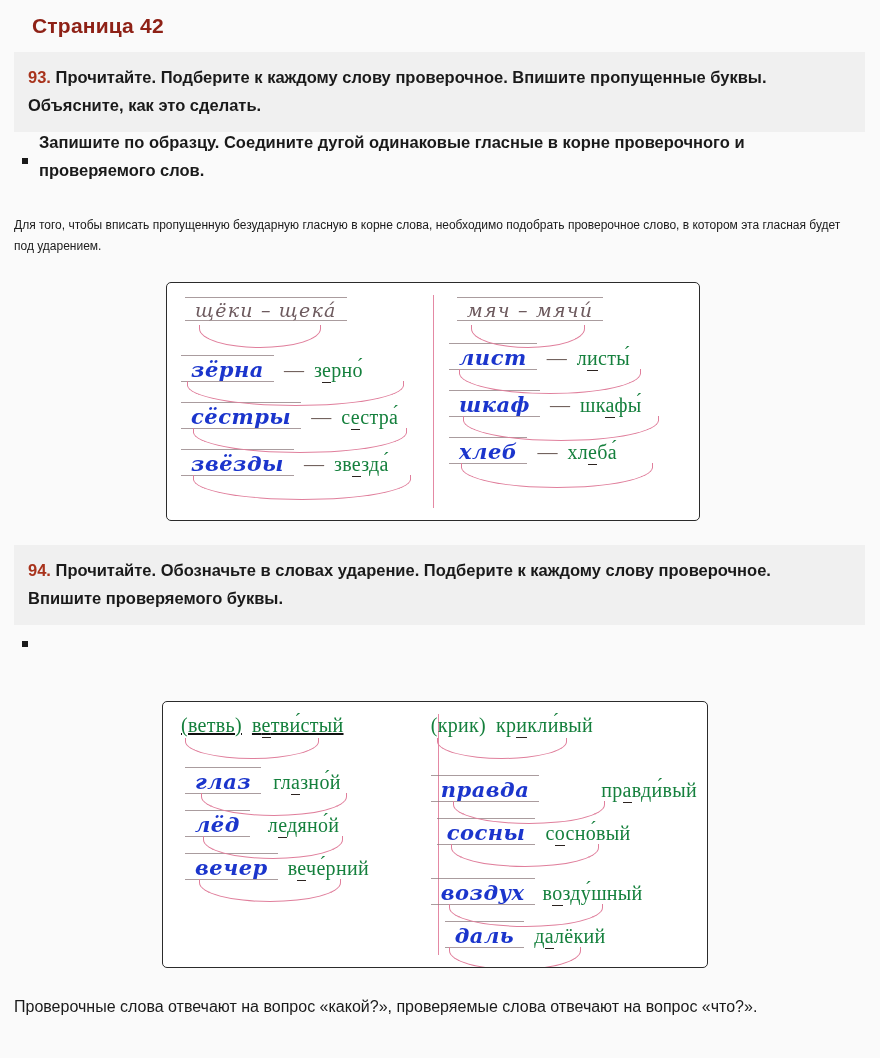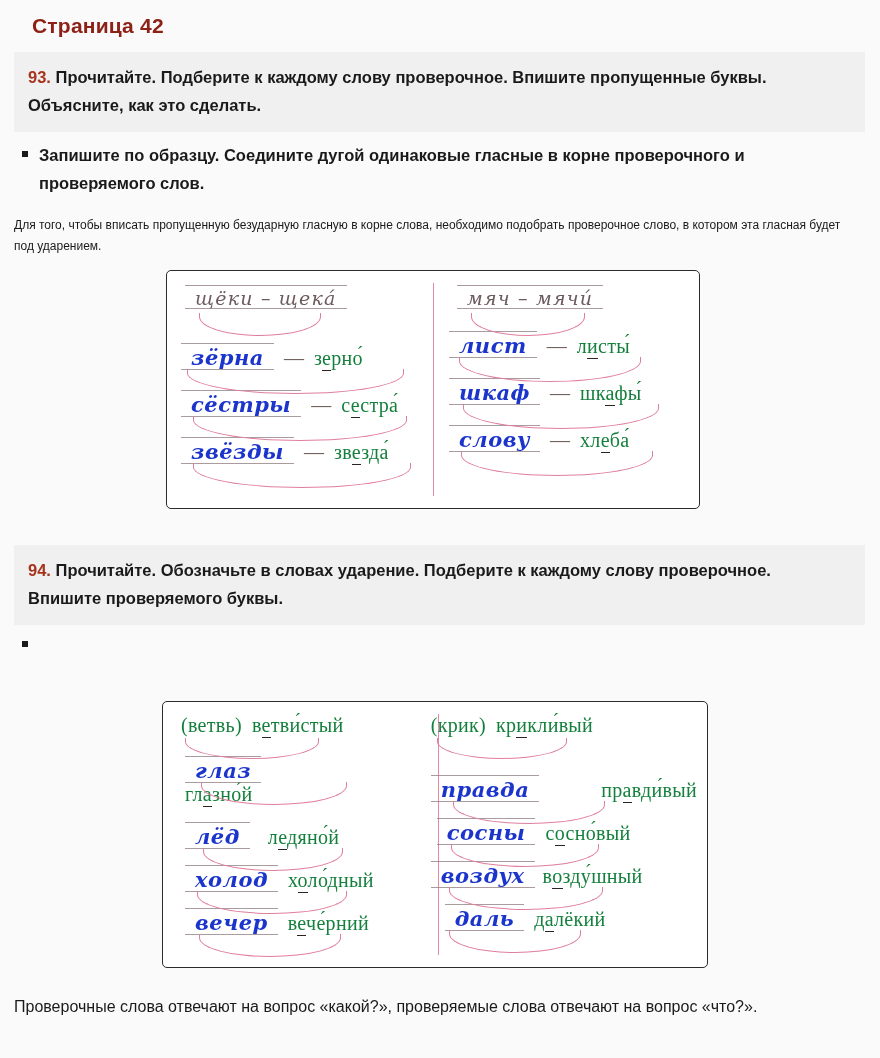--- a/index.html
+++ b/index.html
@@ -202,28 +202,28 @@
 
 <div class="page-title">Страница 42</div>
 
 <div class="task-block" style="top:52px;">
   <div class="task-text">
     <span class="num">93.</span>
     <span>Прочитайте. Подберите к каждому слову проверочное. Впишите пропущенные буквы. Объясните, как это сделать.</span>
   </div>
 </div>
 
-<div class="bullet-row" style="top:141px;">
+<div class="bullet-row" style="top:128px;align-items:center;">
   <div class="sq-bullet"></div>
   <div class="bullet-text">Запишите по образцу. Соедините дугой одинаковые гласные в корне проверочного и проверяемого слов.</div>
 </div>
 
 <div class="body-para" style="top:215px;">Для того, чтобы вписать пропущенную безударную гласную в корне слова, необходимо подобрать проверочное слово, в котором эта гласная будет под ударением.</div>
 
-<div class="answer-box" style="left:166px; top:270px; width:534px; height:239px;">
+<div class="answer-box" style="left:166px; top:282px; width:534px; height:239px;">
   <div class="box-inner">
 
     <div class="col-divider" style="left:50%;"></div>
 
     <div class="col left">
 
       <div class="wrow" style="margin-top:16px; padding-left:4px;">
         <span class="ruled">
           <span class="sample">щёки – щ</span><span class="sample ins">е</span><span class="sample">ка́</span>
         </span>
@@ -269,21 +269,21 @@
       </div>
 
       <div class="wrow" style="margin-top:22px;">
         <span class="ruled"><span class="hw">шкаф</span></span>
         <span class="dash">—</span>
         <span class="pr"><span>шк</span><span class="gap">а</span><span>фы́</span></span>
         <span class="arc full" style="left:14px; top:24px; width:194px; height:24px;"></span>
       </div>
 
       <div class="wrow" style="margin-top:22px;">
-        <span class="ruled"><span class="hw">слову</span></span>
+        <span class="ruled"><span class="hw">хлеб</span></span>
         <span class="dash">—</span>
         <span class="pr"><span>хл</span><span class="gap">е</span><span>ба́</span></span>
         <span class="arc full" style="left:12px; top:24px; width:190px; height:24px;"></span>
       </div>
     </div>
 
   </div>
 </div>
 
 <div class="task-block" style="top:545px;">
@@ -297,47 +297,41 @@
   <div class="sq-bullet"></div>
 </div>
 
 <div class="answer-box" style="left:162px; top:701px; width:546px; height:267px;">
   <div class="box-inner">
 
     <div class="col-divider" style="left:50.5%;"></div>
 
     <div class="col left" style="padding-left:18px;">
 
-      <div class="wrow" style="margin-top:12px;">
+      <div class="wrow" style="margin-top:12px;text-decoration:underline;">
         <span class="pr">(ветвь)</span>
         <span style="width:10px;"></span>
         <span class="pr"><span>в</span><span class="gap">е</span><span>тви́стый</span></span>
         <span class="arc full" style="left:4px; top:24px; width:132px; height:20px;"></span>
       </div>
 
-      <div class="wrow" style="margin-top:21px; padding-left:4px;flex-direction:column;">
+      <div class="wrow" style="margin-top:32px; padding-left:4px;">
         <span class="ruled"><span class="hw">глаз</span></span>
         <span style="width:12px;"></span>
         <span class="pr"><span>гл</span><span class="gap">а</span><span>зно́й</span></span>
         <span class="arc full" style="left:20px; top:24px; width:144px; height:22px;"></span>
       </div>
 
       <div class="wrow" style="margin-top:18px; padding-left:4px;">
         <span class="ruled"><span class="hw">лёд</span></span>
         <span style="width:18px;"></span>
         <span class="pr"><span>л</span><span class="gap">е</span><span>дяно́й</span></span>
         <span class="arc full" style="left:22px; top:24px; width:138px; height:22px;"></span>
       </div>
 
-      <div class="wrow" style="margin-top:18px; padding-left:4px;">
-        <span class="ruled"><span class="hw">холод</span></span>
-        <span style="width:10px;"></span>
-        <span class="pr"><span>х</span><span class="gap">о</span><span>ло́дный</span></span>
-        <span class="arc full" style="left:16px; top:24px; width:148px; height:22px;"></span>
-      </div>
 
       <div class="wrow" style="margin-top:18px; padding-left:4px;">
         <span class="ruled"><span class="hw">вечер</span></span>
         <span style="width:10px;"></span>
         <span class="pr"><span>в</span><span class="gap">е</span><span>че́рний</span></span>
         <span class="arc full" style="left:18px; top:24px; width:140px; height:22px;"></span>
       </div>
     </div>
 
     <div class="col right" style="padding-left:18px;">
@@ -356,21 +350,21 @@
         <span class="arc full" style="left:22px; top:24px; width:150px; height:22px;"></span>
       </div>
 
       <div class="wrow" style="margin-top:18px; padding-left:6px;text-align:center;">
         <span class="ruled"><span class="hw">сосны</span></span>
         <span style="width:10px;"></span>
         <span class="pr"><span>с</span><span class="gap">о</span><span>сно́вый</span></span>
         <span class="arc full" style="left:20px; top:24px; width:146px; height:22px;"></span>
       </div>
 
-      <div class="wrow" style="margin-top:18px;">
+      <div class="wrow" style="margin-top:35px;">
         <span class="ruled"><span class="hw">воздух</span></span>
         <span style="width:8px;"></span>
         <span class="pr"><span>в</span><span class="gap">о</span><span>зду́шный</span></span>
         <span class="arc full" style="left:18px; top:24px; width:152px; height:22px;"></span>
       </div>
 
       <div class="wrow" style="margin-top:18px; padding-left:14px;">
         <span class="ruled"><span class="hw">даль</span></span>
         <span style="width:10px;"></span>
         <span class="pr"><span>д</span><span class="gap">а</span><span>лёкий</span></span>

